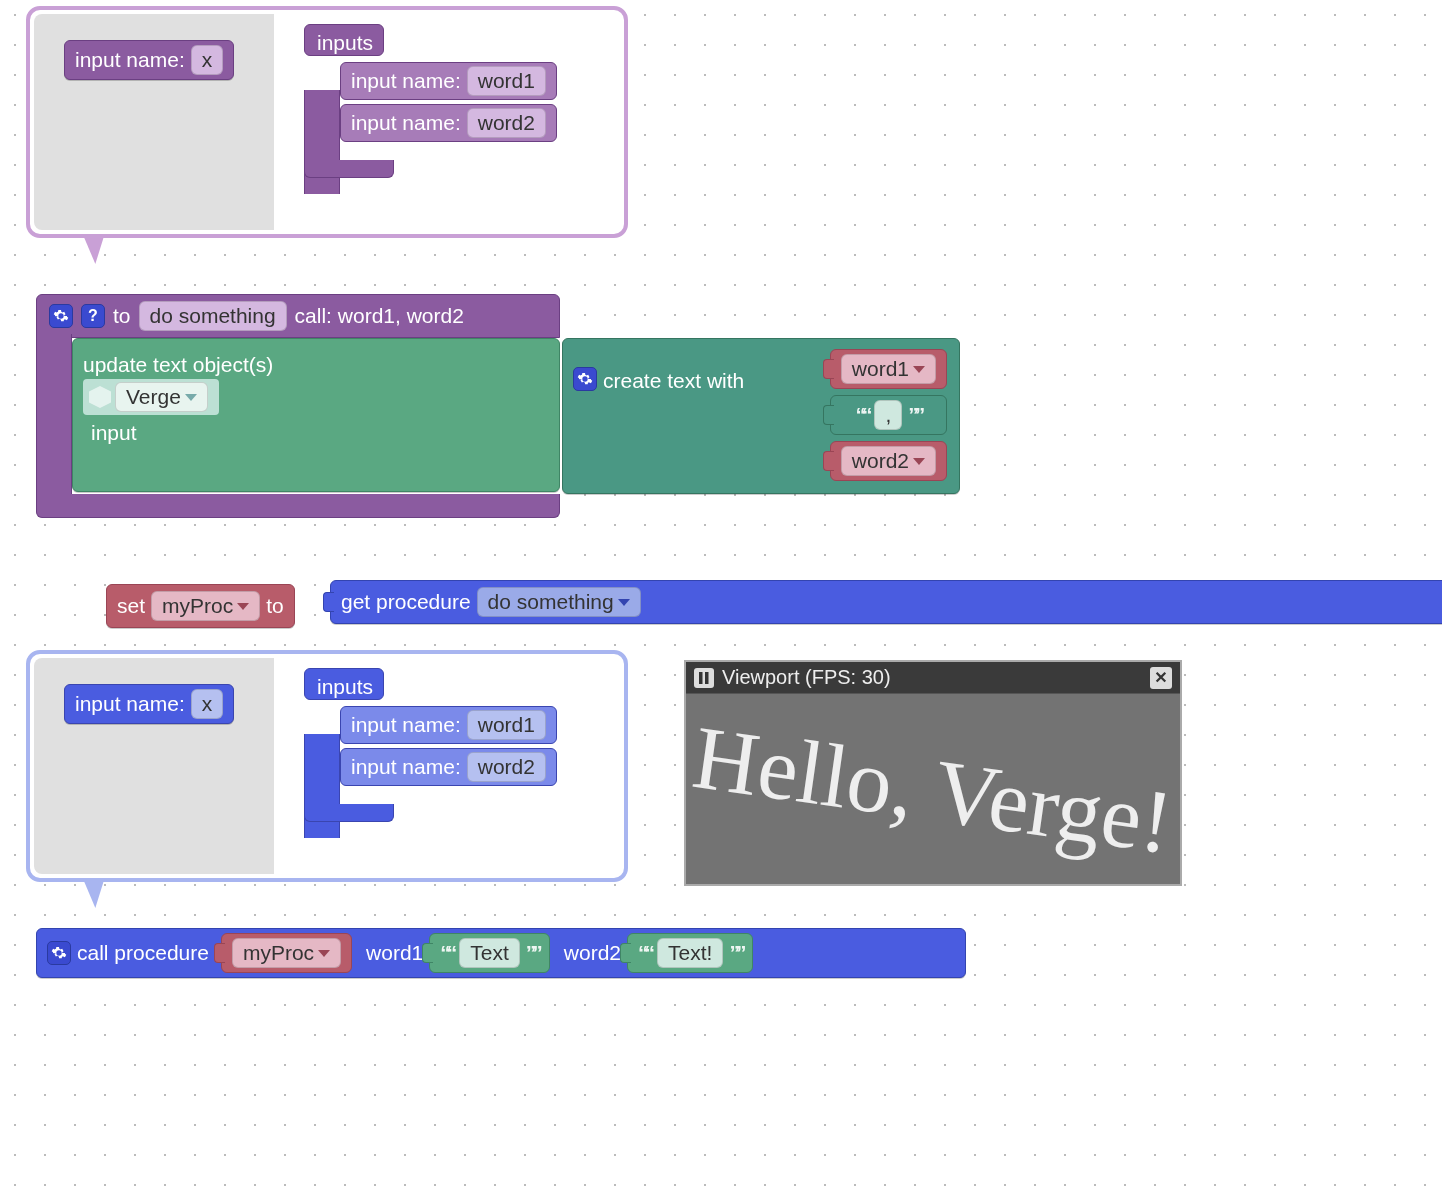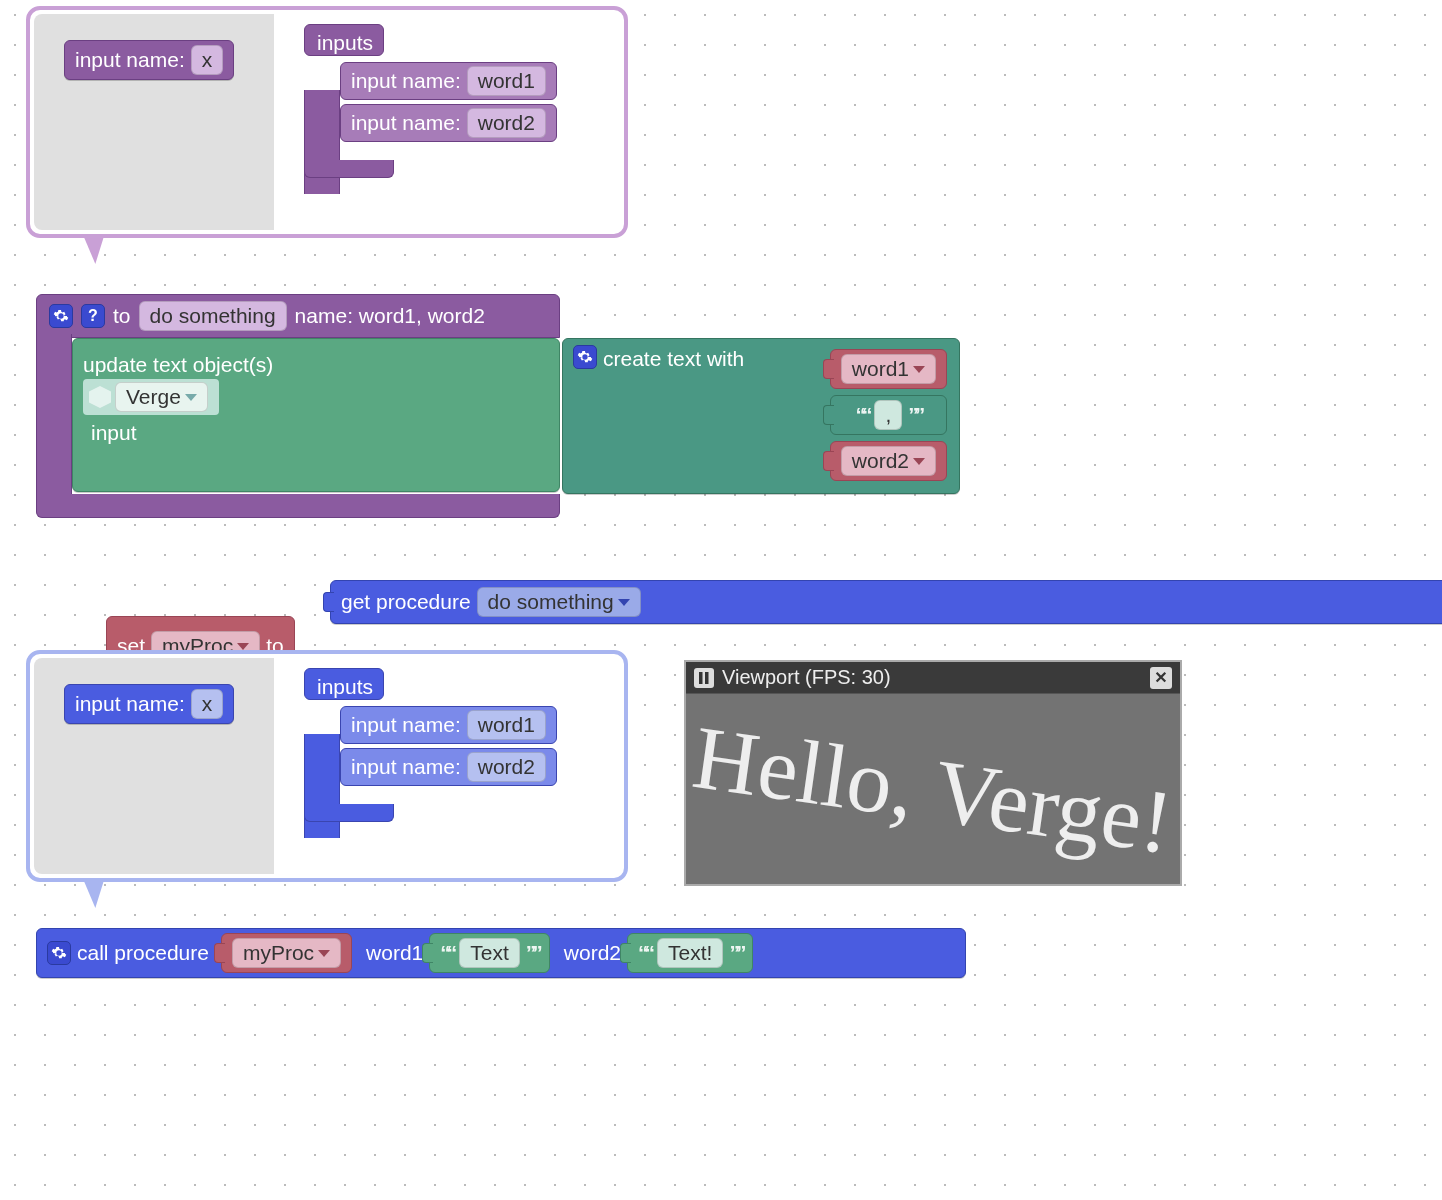--- a/index.html
+++ b/index.html
@@ -243,39 +243,39 @@
     <span class="iconbtn">
       <svg viewBox="0 0 24 24">
           <path d="M12 8a4 4 0 100 8 4 4 0 000-8zm9 4a7 7 0 01-.1 1.2l2 1.6-2 3.4-2.4-1a7 7 0 01-2 .1l-.4 2.6h-4l-.4-2.6a7 7 0 01-2-1.2l-2.4 1-2-3.4 2-1.6A7 7 0 013 12a7 7 0 01.1-1.2l-2-1.6 2-3.4 2.4 1a7 7 0 012-1.2L8 3h4l.4 2.6a7 7 0 012 1.2l2.4-1 2 3.4-2 1.6c.1.4.2.8.2 1.2z"></path>
         </svg>
     </span>
     <span class="iconbtn help">?</span>
     <span>to</span>
     <span class="pill">
         <span>do something</span>
       </span>
-    <span>name: word1, word2</span>
+    <span>call: word1, word2</span>
   </div>
   <div class="arm-left" style="height:160px;"></div>
   <div class="foot" style="top:200px; width:524px;"></div>
 </div>
 
 <div class="blk green" style="left:72px; top:338px; width:488px; height:154px; align-items:flex-start; padding-top:14px; z-index:4;flex-direction:column;">
   <span>update text object(s)</span>
   <span style="width:136px; height:36px; background:#bce0d4; border-radius:4px; display:inline-flex; align-items:center; gap:4px; padding:0 6px; margin-top:-4px;">
     <span class="cube"></span>
     <span class="pill" style="--c-field:#e8f4ef;">
       <span>Verge</span>
       <span class="tri-down" style="color:#7aa;"></span>
     </span>
   </span>
   <span style="margin-left:8px;">input</span>
 </div>
 
-<div class="blk" style="--c-main:#4a9884; --c-dark:#357560; left:562px; top:338px; width:398px; height:156px; align-items:flex-start; padding-top:8px; z-index:4;">
+<div class="blk" style="--c-main:#4a9884; --c-dark:#357560; left:562px; top:338px; width:398px; height:156px; align-items:flex-start; padding-top:30px; z-index:4;">
   <span class="iconbtn" style="margin-top:-2px;">
     <svg viewBox="0 0 24 24">
         <path d="M12 8a4 4 0 100 8 4 4 0 000-8zm9 4a7 7 0 01-.1 1.2l2 1.6-2 3.4-2.4-1a7 7 0 01-2 .1l-.4 2.6h-4l-.4-2.6a7 7 0 01-2-1.2l-2.4 1-2-3.4 2-1.6A7 7 0 013 12a7 7 0 01.1-1.2l-2-1.6 2-3.4 2.4 1a7 7 0 012-1.2L8 3h4l.4 2.6a7 7 0 012 1.2l2.4-1 2 3.4-2 1.6c.1.4.2.8.2 1.2z"></path>
       </svg>
   </span>
   <span>create text with</span>
 
   <div style="position:absolute; right:12px; top:10px; display:flex; flex-direction:column; gap:6px;">
     <div class="blk-inline pink rel notch-l">
       <span class="pill">
@@ -292,21 +292,21 @@
     </div>
     <div class="blk-inline pink rel notch-l">
       <span class="pill">
           <span>word2</span> 
           <span class="tri-down" style="color:#9a4555;"></span>
         </span>
     </div>
   </div>
 </div>
 
-<div class="blk pink" style="left:106px; top:616px; height:60px; z-index:3;justify-content:flex-end;">
+<div class="blk pink" style="left:106px; top:584px; height:44px; z-index:3;justify-content:flex-end;">
   <span>set</span>
   <span class="pill">
     <span>myProc</span> 
       <span class="tri-down" style="color:#9a4555;"></span>
   </span>
   <span>to</span>
 </div>
 <div class="blk royal rel notch-l" style="left:330px; top:580px; height:44px; --c-main:#4a5ce0; --c-dark:#3344b0; z-index:3;">
   <span>get procedure</span>
   <span class="pill" style="--c-field:#9aaae8;">

